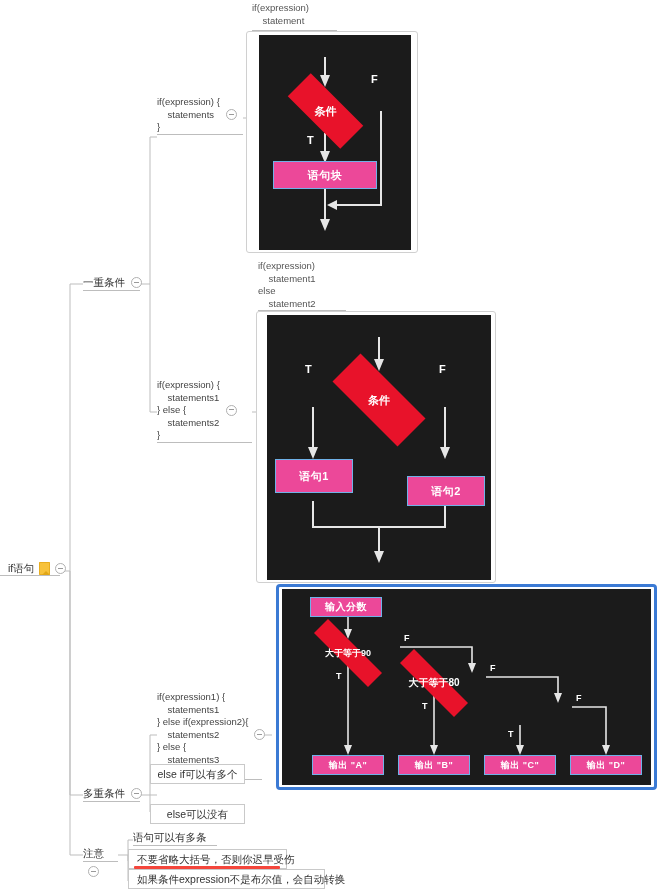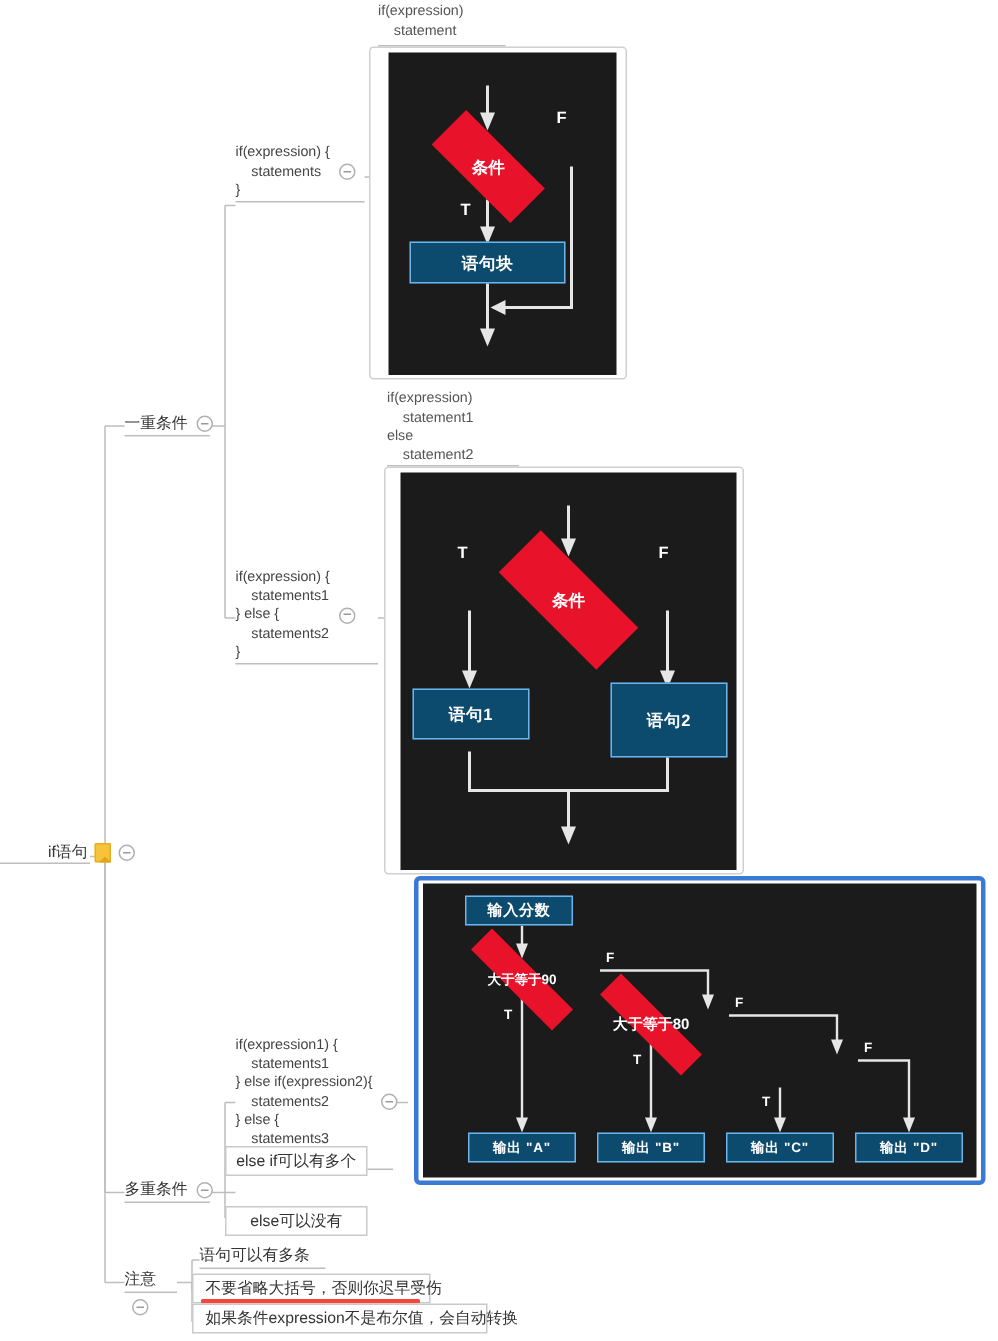--- a/index.html
+++ b/index.html
@@ -5,21 +5,21 @@
   html,body{margin:0;padding:0;background:#fff;}
   body{width:665px;height:894px;position:relative;overflow:hidden;
        font-family:"Liberation Sans","DejaVu Sans",sans-serif;
        color:#3a3a3a;-webkit-font-smoothing:antialiased;}
   svg.links{position:absolute;left:0;top:0;width:665px;height:894px;pointer-events:none;}
 
   
   .node{position:absolute;display:flex;align-items:center;
         white-space:pre;box-sizing:border-box;}
   .node-label{font-size:10.5px;line-height:13px;color:#333;}
-  .underline{border-bottom:1px solid #b9b9b9;padding:1px 4px 2px 4px;margin-left:24px;}
+  .underline{border-bottom:1px solid #b9b9b9;padding:1px 4px 2px 4px;}
 
   
   .code{font-size:9.5px;line-height:12.5px;color:#444;white-space:pre;}
 
   
   .toggle{width:9px;height:9px;border:1px solid #b0b0b0;border-radius:50%;
           background:#fff;position:relative;flex:none;}
   .toggle:before{content:"";position:absolute;left:2px;top:3.5px;
           width:5px;height:1px;background:#9a9a9a;}
 
@@ -38,21 +38,21 @@
   .redline{position:absolute;height:3px;background:#f4463c;border-radius:1px;}
 
   
   .pic{position:absolute;background:#1b1b1b;box-sizing:border-box;}
   .pic-frame{position:absolute;border:1px solid #d0d0d0;border-radius:3px;
              background:#fff;box-sizing:border-box;}
   .pic-frame.selected{border:3px solid #3b7ad4;border-radius:4px;}
 
   
   .fc{position:absolute;box-sizing:border-box;}
-  .fc-box{background:#0c4a6e;border:1px solid #6fb2e8;color:#fff;
+  .fc-box{background:#ec4899;border:1px solid #6fb2e8;color:#fff;
           display:flex;align-items:center;justify-content:center;
           font-size:11px;font-weight:bold;letter-spacing:.5px;}
   .fc-diamond{display:flex;align-items:center;justify-content:center;}
   .fc-diamond .dia{position:absolute;left:0;top:0;width:100%;height:100%;
           background:#e8122a;transform:rotate(45deg) scale(.707);}
   .fc-diamond span{position:relative;color:#fff;font-size:11px;font-weight:bold;}
   .fc-lbl{position:absolute;color:#fff;font-size:11px;font-weight:bold;}
   .fc-lbl.sm{font-size:9px;}
 </style>
 </head>
@@ -196,21 +196,21 @@
   </svg>
   <div class="fc fc-diamond" style="left:47px;top:57px;width:130px;height:56px;">
     <div class="dia"></div>
     <span>条件</span>
   </div>
   <span class="fc-lbl" style="left:38px;top:48px;">T</span>
   <span class="fc-lbl" style="left:172px;top:48px;">F</span>
   <div class="fc fc-box" style="left:8px;top:144px;width:78px;height:34px;">
     <span>语句1</span>
   </div>
-  <div class="fc fc-box" style="left:140px;top:140px;width:78px;height:50px;">
+  <div class="fc fc-box" style="left:140px;top:161px;width:78px;height:30px;">
     <span>语句2</span>
   </div>
 </div>
 
 <div class="node" style="left:83px;top:787px;gap:6px;">
   <span class="node-label">多重条件</span>
   <span class="toggle"></span>
 </div>
 <div style="position:absolute;left:83px;top:801px;width:57px;height:1px;background:#bdbdbd;"></div>
 

